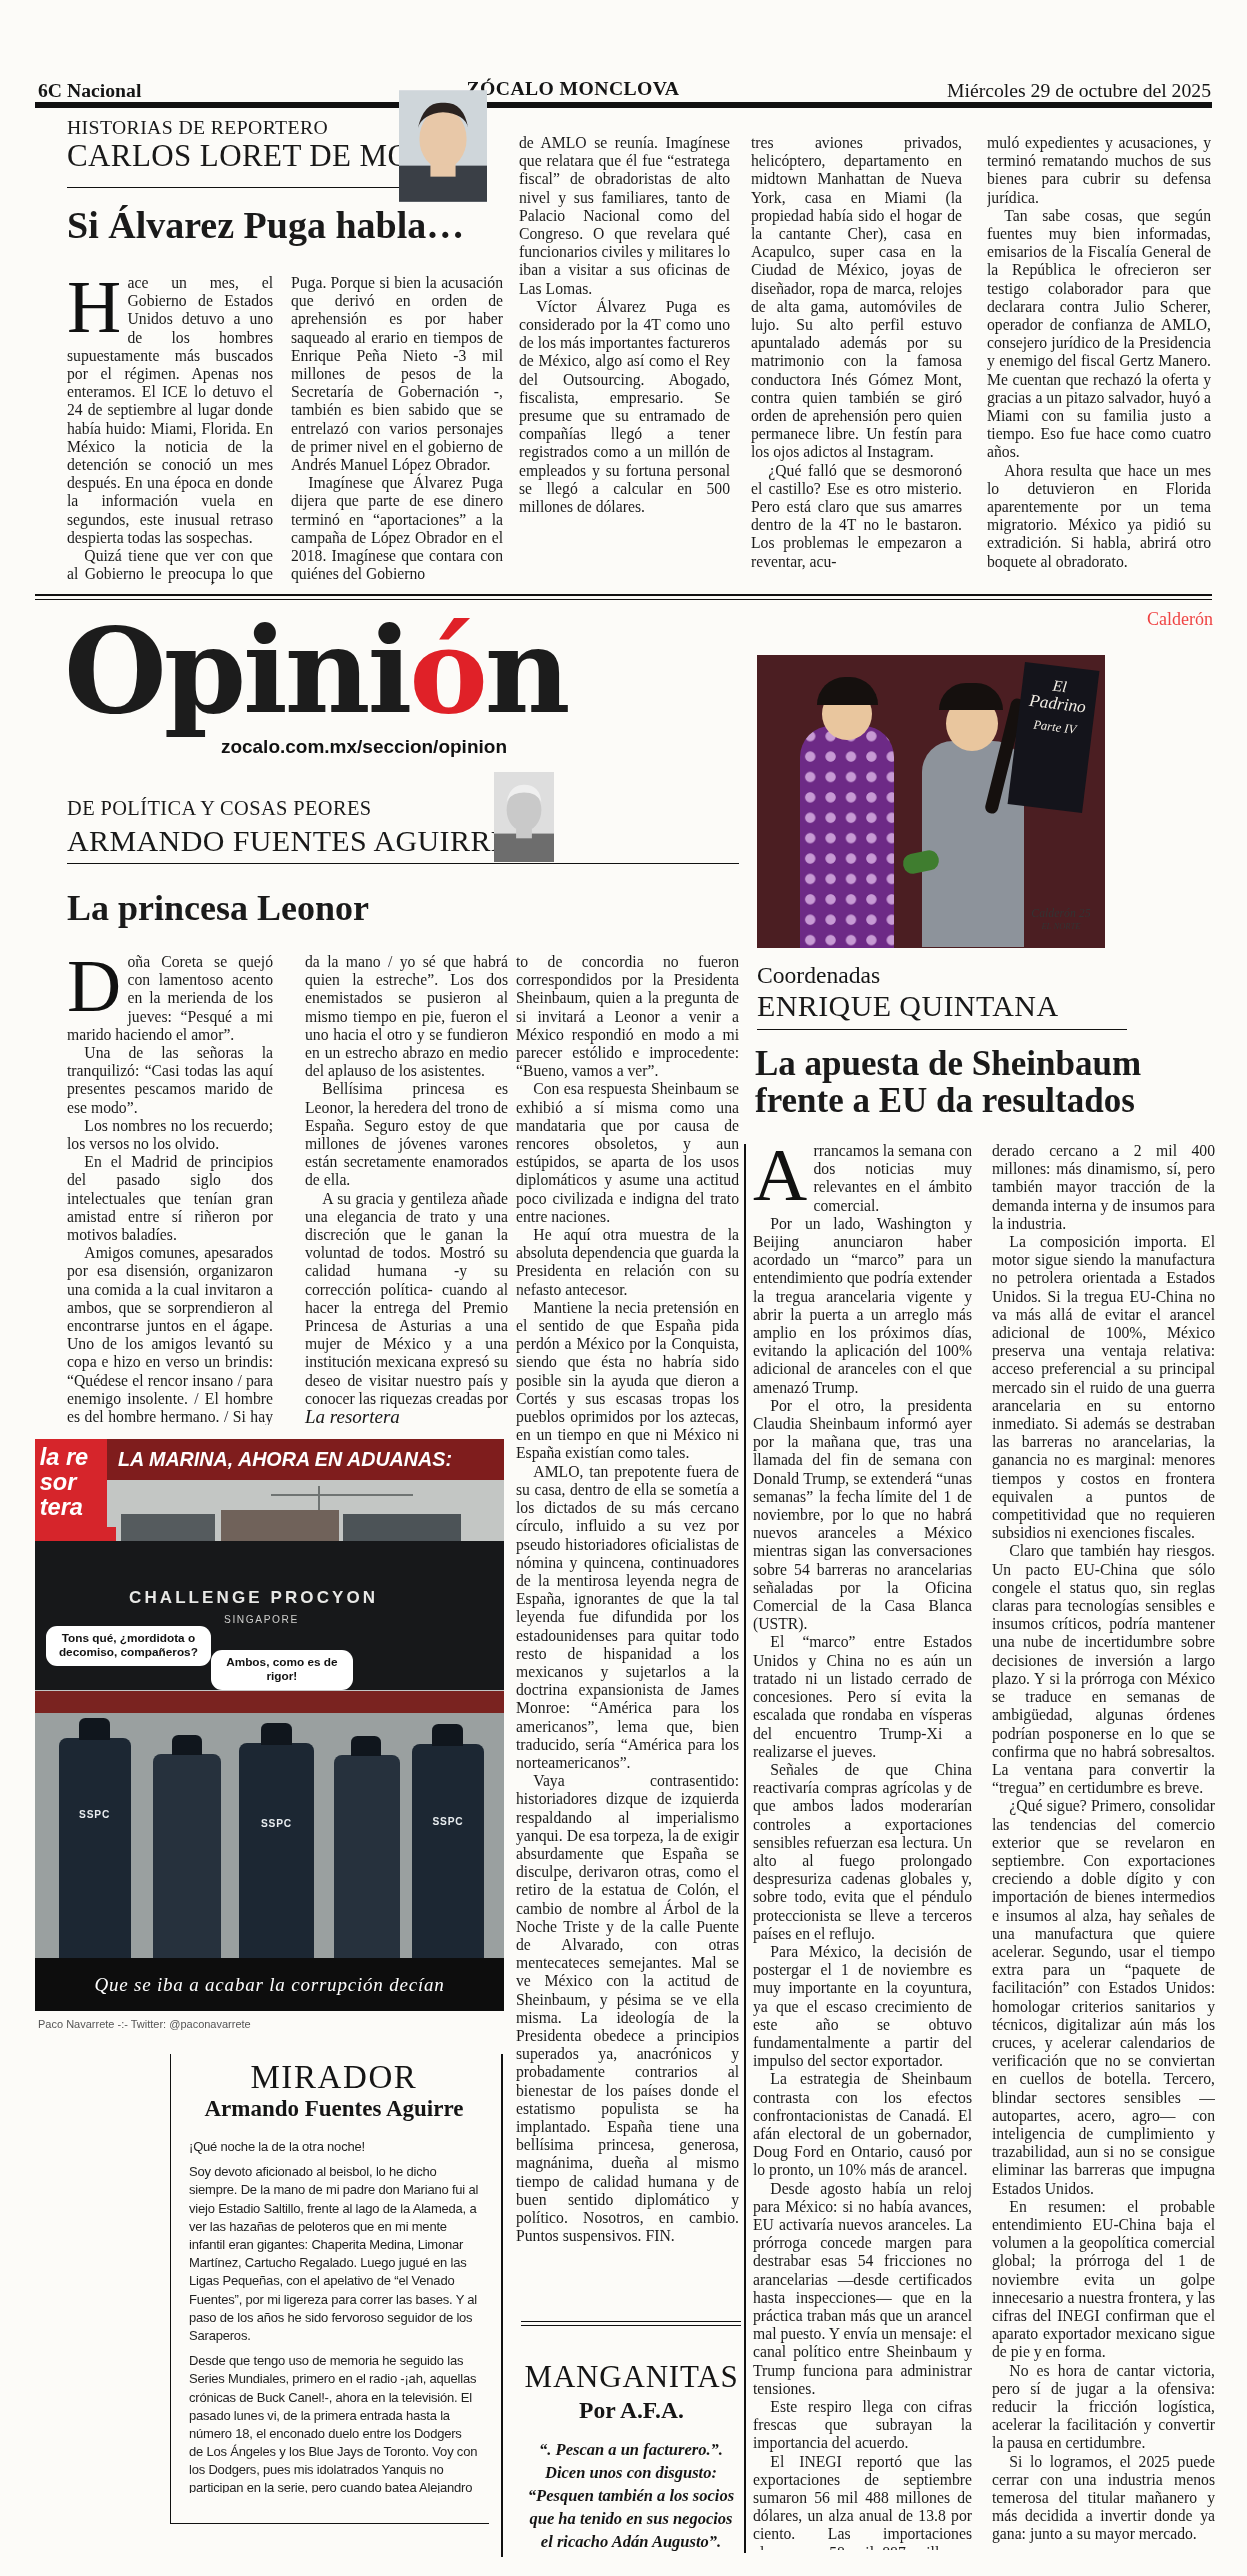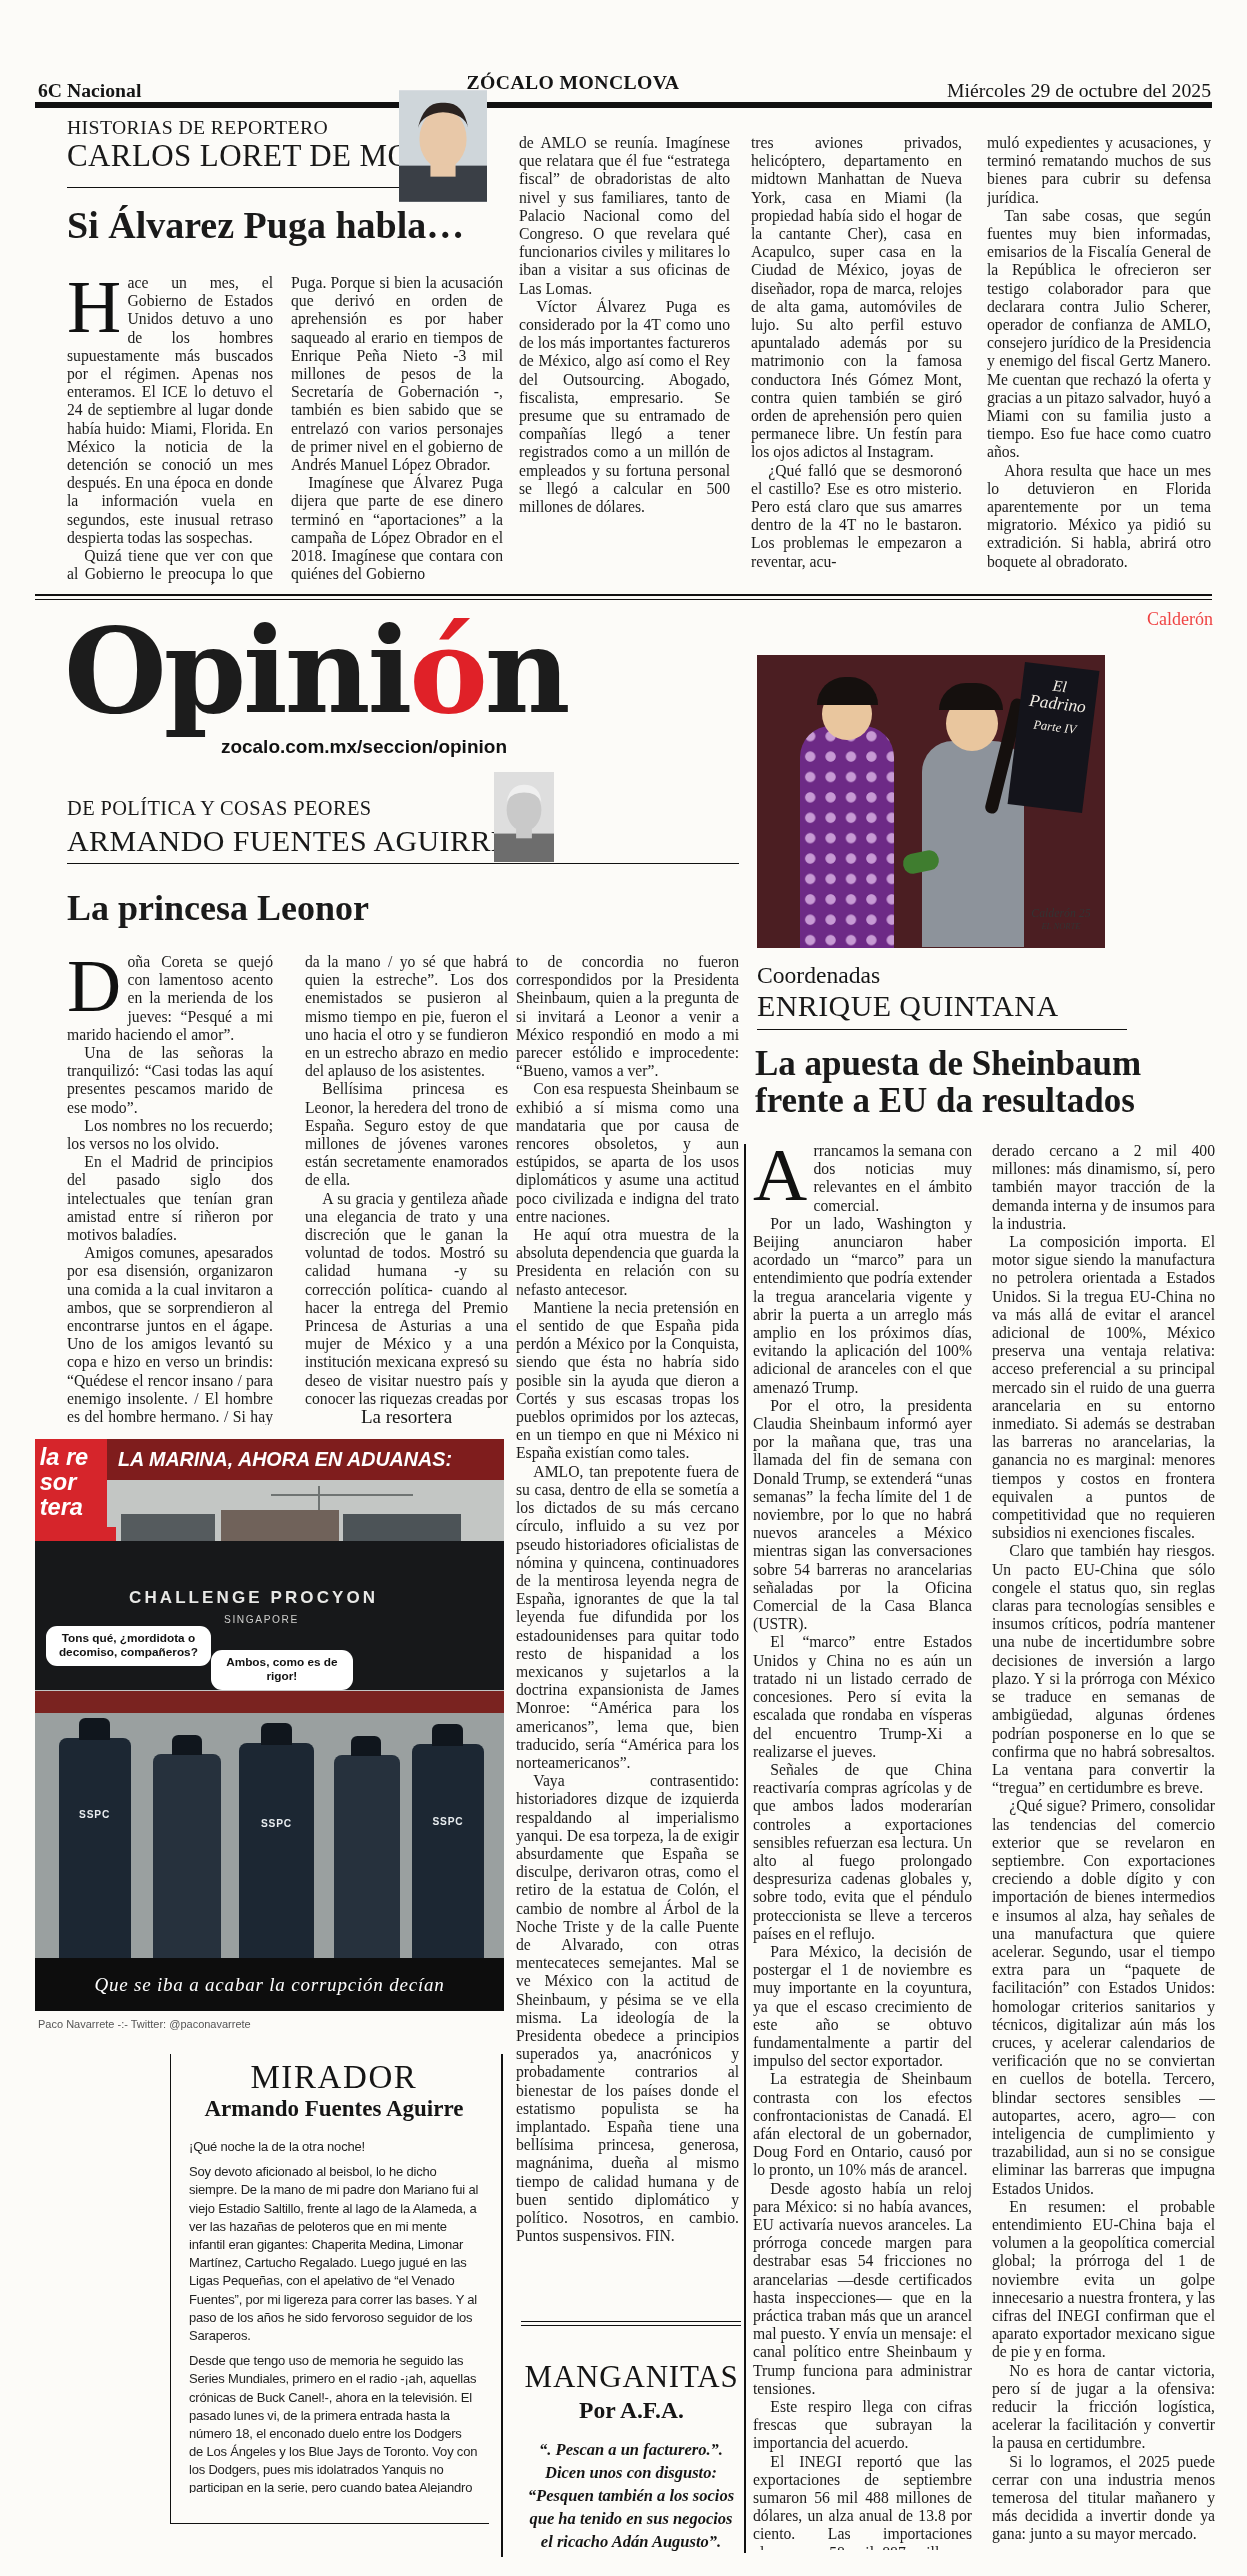--- a/index.html
+++ b/index.html
@@ -56,32 +56,32 @@
   .mirador{border-left:1.6px solid #111;border-bottom:1.6px solid #111;}
   .mirador-title{font-size:33px;letter-spacing:1.6px;text-align:center;}
   .mirador-author{font-size:23px;font-weight:bold;text-align:center;}
   .mirador-body{font-family:"Liberation Sans","DejaVu Sans",sans-serif;font-size:13px;
       line-height:1.4;letter-spacing:-0.2px;color:#222;text-align:left;}
   .mirador-body p{margin:7px;}
   
   .mang-title{font-size:31px;letter-spacing:0.8px;text-align:center;}
   .mang-byline{font-size:23.6px;font-weight:bold;text-align:center;}
   .mang-verse{font-size:16.5px;font-weight:bold;font-style:italic;text-align:center;line-height:1.4;}
-  .caption-italic{font-size:19px;text-align:center;}
+  .caption-italic{font-style:italic;font-size:19px;text-align:left;}
   .ship-name{color:#e8e8e6;font-family:"Liberation Sans",sans-serif;font-weight:bold;
       letter-spacing:3.1px;font-size:17px;}
   .ship-port{color:#cfcfcd;font-family:"Liberation Sans",sans-serif;font-size:10.2px;letter-spacing:1.6px;}
 </style>
 </head>
 <body>
 
 <div class="page">
 
   <div class="abs hdr-text hdr-section" style="left:38px;top:79px;">6C Nacional</div>
-  <div class="abs hdr-text hdr-paper" style="left:0;top:71px;width:1146px;text-align:center;">ZÓCALO MONCLOVA</div>
+  <div class="abs hdr-text hdr-paper" style="left:0;top:77px;width:1146px;text-align:center;">ZÓCALO MONCLOVA</div>
   <div class="abs hdr-text" style="left:822px;top:79px;width:389px;text-align:right;">Miércoles 29 de octubre del 2025</div>
   <div class="abs thickrule" style="left:35px;top:102px;width:1177px;height:5.5px;"></div>
 
   <div class="abs kicker" style="left:67px;top:116px;">HISTORIAS DE REPORTERO</div>
   <div class="abs colauthor" style="left:67px;top:140px;">CARLOS LORET DE MOLA</div>
   <div class="abs underline" style="left:67px;top:187px;width:348px;"></div>
   <div class="abs" style="left:399px;top:90px;width:88px;height:112px;">
     <svg width="88" height="112" xmlns="http://www.w3.org/2000/svg" viewBox="0 0 112 142">
       <rect width="112" height="142" fill="#cfd6da"></rect>
       <rect y="96" width="112" height="46" fill="#3a3f46"></rect>

